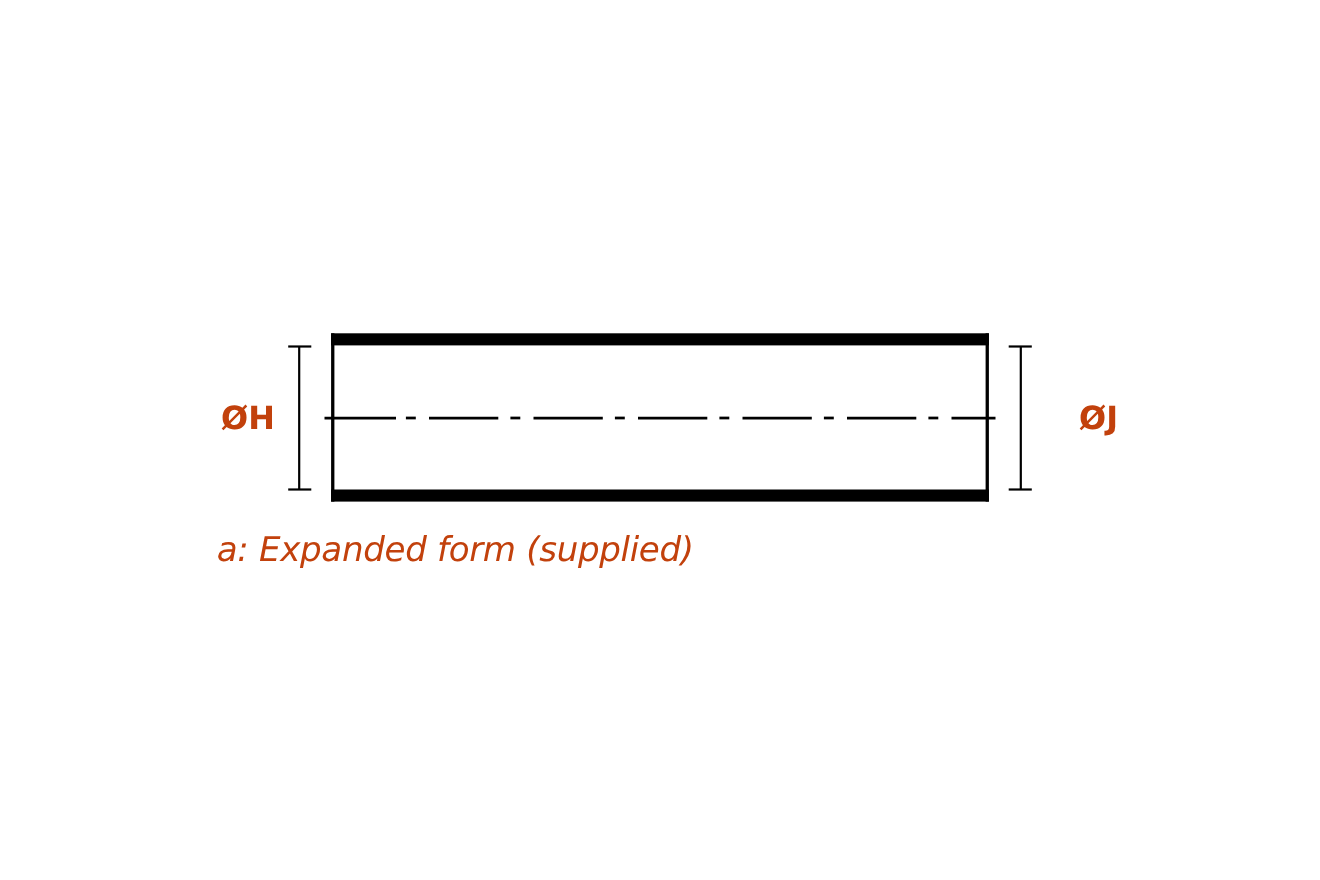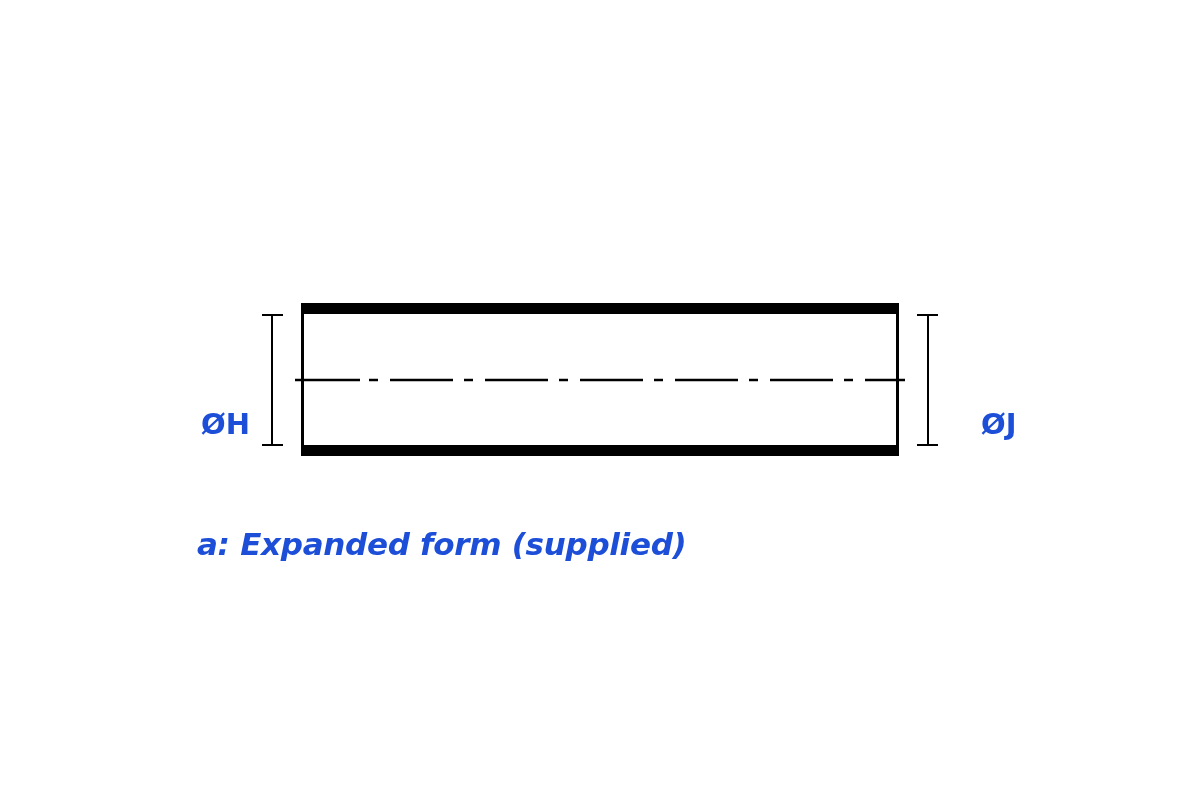--- a/index.html
+++ b/index.html
@@ -1,22 +1,21 @@
 <!DOCTYPE html>
 <html><head>
   <meta charset="utf-8">
   <style>
     html, body { margin: 0; padding: 0; background: #ffffff; }
     body { width: 1200px; height: 800px; position: relative; overflow: hidden; }
     .canvas { position: absolute; left: 0; top: 0; width: 1200px; height: 800px; }
     .label {
       position: absolute;
       font-family: "DejaVu Sans", sans-serif;
-      color: #1d4ed8;
-      margin-top: 44px;
+      color: #c2410c;
     }
     .dim-label { font-size: 29px; font-weight: bold; letter-spacing: 0px; }
     .caption { font-size: 31px; font-style: italic; font-weight: normal;
       font-family: "DejaVu Sans", sans-serif; letter-spacing: -0.3px; }
   </style>
 </head>
 <body>
 
 <div class="canvas">
   <svg width="1200" height="800" viewBox="0 0 1200 800" xmlns="http://www.w3.org/2000/svg">
@@ -58,14 +57,14 @@
       <line x1="928" y1="315" x2="928" y2="445" stroke="#000" stroke-width="2"></line>
       <line x1="917" y1="315" x2="938" y2="315" stroke="#000" stroke-width="2"></line>
       <line x1="917" y1="445" x2="938" y2="445" stroke="#000" stroke-width="2"></line>
     </g>
   </svg>
 
   <div class="label dim-label" style="left:201px; top:363px;">ØH</div>
 
   <div class="label dim-label" style="left:981px; top:363px;">ØJ</div>
 
-  <div class="label caption" style="left:197px; top:482px;font-weight:bold;">a: Expanded form (supplied)</div>
+  <div class="label caption" style="left:197px; top:482px;">a: Expanded form (supplied)</div>
 </div>
 
 </body></html>

